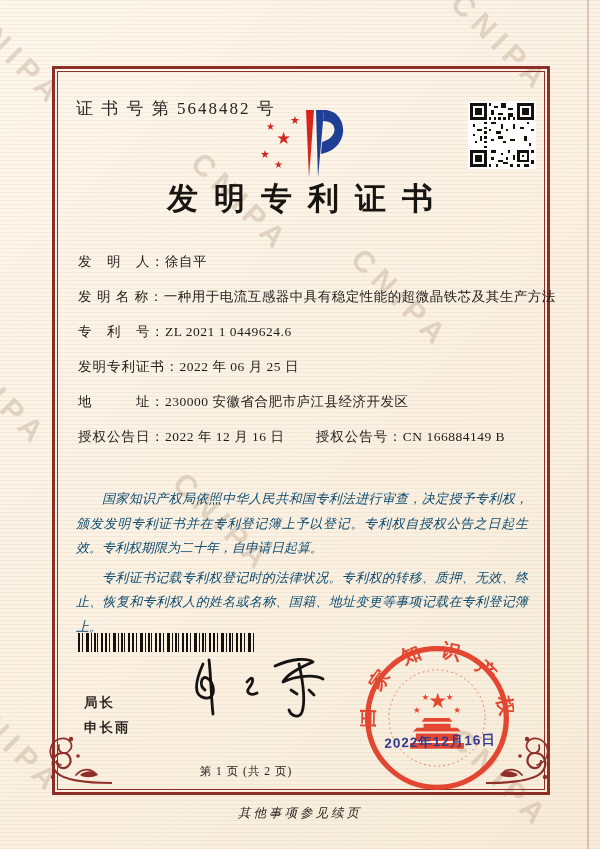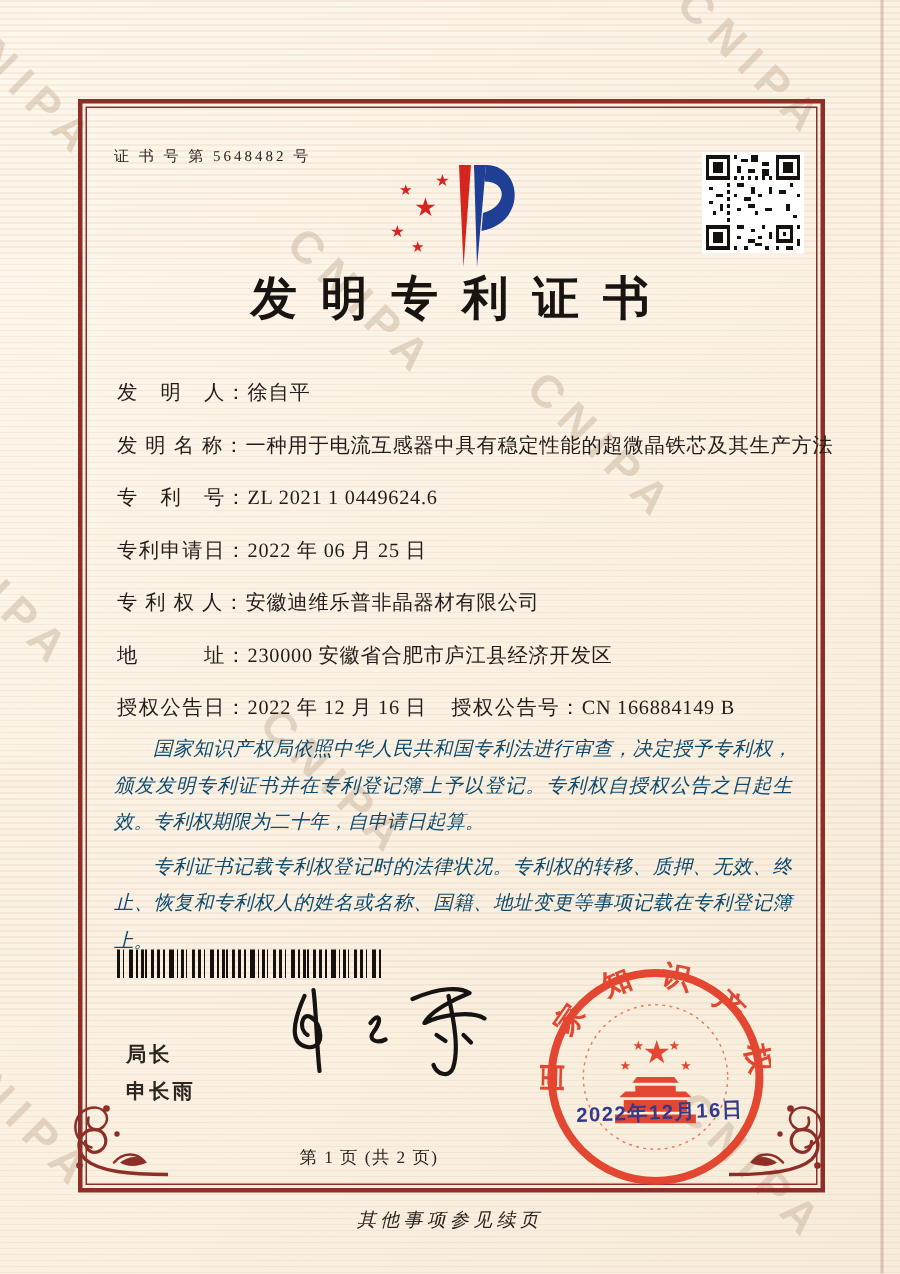--- a/index.html
+++ b/index.html
@@ -20,32 +20,32 @@
   .frame{
     position:absolute;left:52px;top:66px;width:492px;height:723px;
     border:3px solid #8e2f27;z-index:2;
   }
   .frame-inner{position:absolute;inset:2px;border:1px solid #8e2f27;}
   .corner-flourish{position:absolute;z-index:4;width:68px;height:68px;}
   .corner-bl{left:44px;top:730px;}
   .corner-br{left:486px;top:730px;transform:scaleX(-1);}
   .page-edge{position:absolute;right:11px;top:0;width:2px;height:849px;background:rgba(158,96,92,0.30);z-index:6;}
 
-  .cert-no{position:absolute;left:76px;top:97px;z-index:3;font-size:10px;letter-spacing:2px;color:#2a2422;}
+  .cert-no{position:absolute;left:76px;top:97px;z-index:3;font-size:17px;letter-spacing:2px;color:#2a2422;}
   .logo{position:absolute;left:248px;top:102px;width:100px;height:84px;z-index:3;}
   .qr{position:absolute;left:468px;top:101px;width:68px;height:68px;z-index:3;}
   .title{
     position:absolute;left:0;width:600px;top:178px;z-index:3;text-align:center;
     font-size:31px;font-weight:bold;letter-spacing:16px;text-indent:16px;color:#171412;
   }
   .fields{position:absolute;left:78px;top:244px;width:452px;z-index:3;font-size:13.5px;color:#211c1a;}
   .frow{height:35px;line-height:35px;white-space:nowrap;}
   .flabel{letter-spacing:1px;}
   .fvalue{letter-spacing:0.5px;}
-  .grant-pair2{margin-left:13px;}
+  .grant-pair2{margin-left:28px;}
   .body-text{
     position:absolute;left:76px;top:487px;width:452px;z-index:3;
     font-size:13px;line-height:24.5px;font-style:italic;color:#0c4a6e;text-align:justify;
   }
   .body-text p{margin:0 0 5px 0;text-indent:2em;}
   .barcode{
     position:absolute;left:78px;top:633px;width:178px;height:19px;z-index:3;
     background:repeating-linear-gradient(90deg,
       #15110f 0 2px, transparent 2px 4px,
       #15110f 4px 5px, transparent 5px 8px,
@@ -168,24 +168,21 @@
   <div class="frow">
     <span class="flabel">发　明　人：</span><span class="fvalue">徐自平</span>
   </div>
   <div class="frow">
     <span class="flabel">发 明 名 称：</span><span class="fvalue">一种用于电流互感器中具有稳定性能的超微晶铁芯及其生产方法</span>
   </div>
   <div class="frow">
     <span class="flabel">专　利　号：</span><span class="fvalue">ZL 2021 1 0449624.6</span>
   </div>
   <div class="frow">
-    <span class="flabel">专利申请日：</span><span class="fvalue">2022 年 06 月 25 日</span>
-  </div>
-  <div class="frow">
-    <span class="flabel">专 利 权 人：</span><span class="fvalue">安徽迪维乐普非晶器材有限公司</span>
+    <span class="flabel">发明专利证书：</span><span class="fvalue">2022 年 06 月 25 日</span>
   </div>
   <div class="frow">
     <span class="flabel">地　　　址：</span><span class="fvalue">230000 安徽省合肥市庐江县经济开发区</span>
   </div>
   <div class="frow">
     <span class="flabel">授权公告日：</span><span class="fvalue">2022 年 12 月 16 日</span>
     <span class="flabel grant-pair2">授权公告号：</span><span class="fvalue">CN 166884149 B</span>
   </div>
 </div>
 

